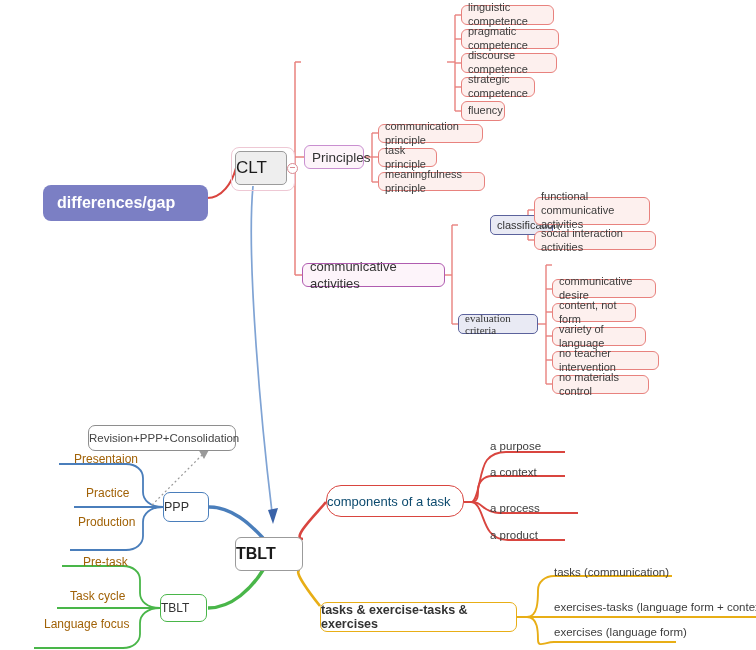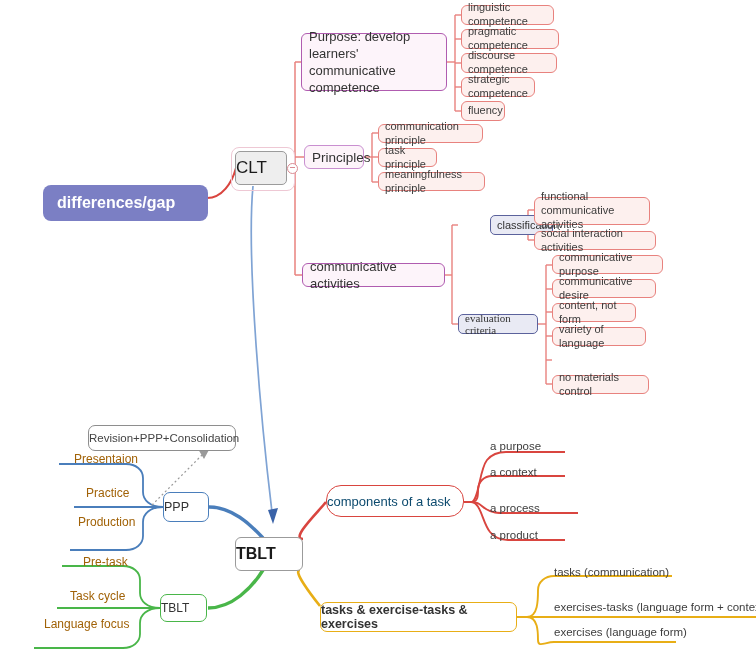--- a/index.html
+++ b/index.html
@@ -177,23 +177,20 @@
   <div class="node n-diff" style="left:43px;top:185px;width:165px;height:36px;">
     <span>differences/gap</span>
   </div>
 
   <div class="clt-sel" style="left:231px;top:147px;width:62px;height:42px;"></div>
   <div class="node n-clt" style="left:235px;top:151px;width:52px;height:34px;">
     <span>CLT</span>
   </div>
   <div class="collapse-dot" style="left:287px;top:163px;"></div>
 
-  <div class="node n-purple" style="left:301px;top:33px;width:146px;height:58px;">
-    <span>Purpose: develop learners' communicative competence</span>
-  </div>
 
   <div class="node n-pink" style="left:461px;top:5px;width:93px;height:20px;">
     <span>linguistic competence</span>
   </div>
   <div class="node n-pink" style="left:461px;top:29px;width:98px;height:20px;">
     <span>pragmatic competence</span>
   </div>
   <div class="node n-pink" style="left:461px;top:53px;width:96px;height:20px;">
     <span>discourse competence</span>
   </div>
@@ -227,31 +224,31 @@
   <div class="node n-pink" style="left:534px;top:197px;width:116px;height:28px;">
     <span>functional communicative activities</span>
   </div>
   <div class="node n-pink" style="left:534px;top:231px;width:122px;height:19px;">
     <span>social interaction activities</span>
   </div>
 
   <div class="node n-slate" style="left:458px;top:314px;width:80px;height:20px;font-family:Liberation Serif, serif;">
     <span>evaluation criteria</span>
   </div>
-  <div class="node n-pink" style="left:552px;top:255px;width:111px;height:19px;">
-    <span>communicative purpose</span>
-  </div>
   <div class="node n-pink" style="left:552px;top:279px;width:104px;height:19px;">
     <span>communicative desire</span>
   </div>
   <div class="node n-pink" style="left:552px;top:303px;width:84px;height:19px;">
     <span>content, not form</span>
   </div>
   <div class="node n-pink" style="left:552px;top:327px;width:94px;height:19px;">
     <span>variety of language</span>
+  </div>
+  <div class="node n-pink" style="left:552px;top:351px;width:107px;height:19px;">
+    <span>no teacher intervention</span>
   </div>
   <div class="node n-pink" style="left:552px;top:375px;width:97px;height:19px;">
     <span>no materials control</span>
   </div>
 
   <div class="node n-grey" style="left:88px;top:425px;width:148px;height:26px;">
     <span>Revision+PPP+Consolidation</span>
   </div>
 
   <div class="lbl" style="left:74px;top:452px;">Presentaion</div>

